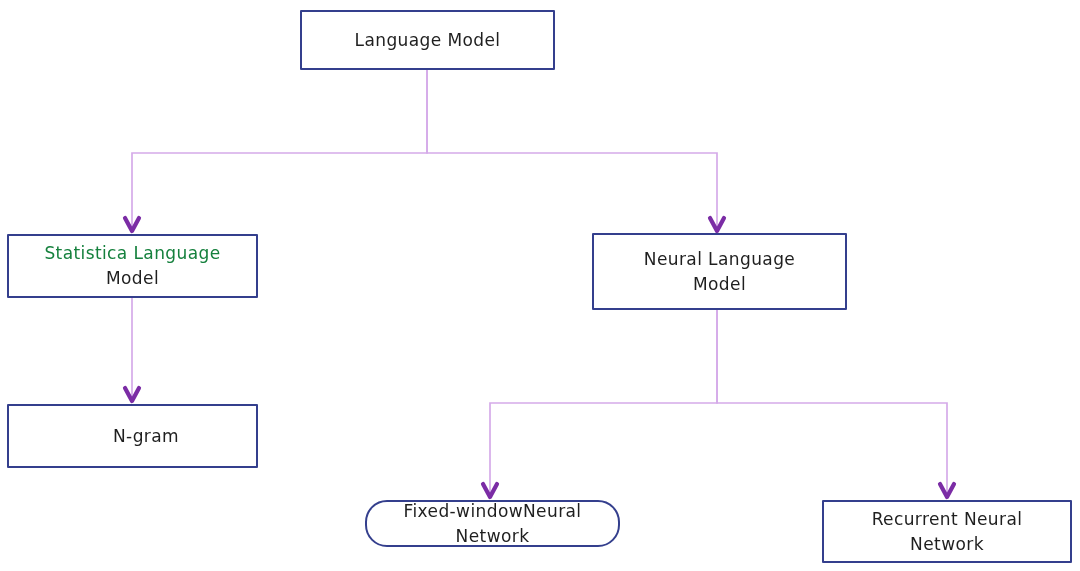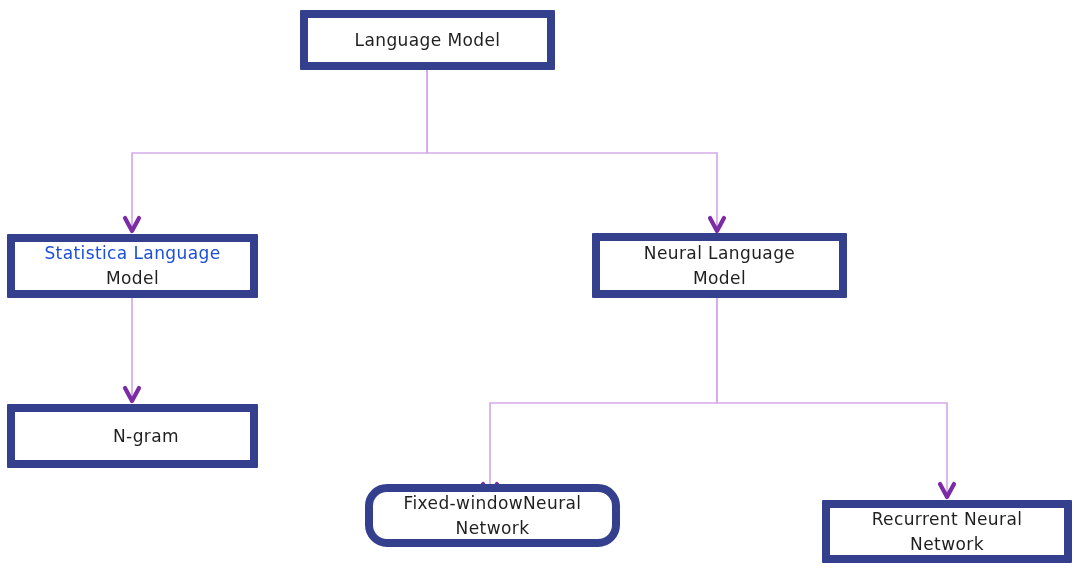--- a/index.html
+++ b/index.html
@@ -19,21 +19,21 @@
     position: absolute;
     left: 0; top: 0;
     width: 1080px;
     height: 571px;
     pointer-events: none;
   }
   .node {
     position: absolute;
     box-sizing: border-box;
     background: #ffffff;
-    border: 8px solid #fca5a5;
+    border: 2px solid #fca5a5;
     border-radius: 1px;
     display: flex;
     flex-direction: column;
     align-items: center;
     justify-content: center;
     text-align: center;
   }
   .node-line {
     font-size: 17px;
     line-height: 25px;
@@ -56,31 +56,31 @@
       <polyline points="717,298 717,403 490,403 490,497" fill="none" stroke="#d5abe9" stroke-width="1.7"></polyline>
       <path d="M 483 484 L 490 497 L 497 484" fill="none" stroke="#7b2ca5" stroke-width="4.2" stroke-linecap="round" stroke-linejoin="round"></path>
       <polyline points="717,298 717,403 947,403 947,497" fill="none" stroke="#d5abe9" stroke-width="1.7"></polyline>
       <path d="M 940 484 L 947 497 L 954 484" fill="none" stroke="#7b2ca5" stroke-width="4.2" stroke-linecap="round" stroke-linejoin="round"></path>
     </svg>
   <div id="node-layer">
       <div class="node" style="left: 300px; top: 10px; width: 255px; height: 60px; border-color: rgb(52, 63, 141); background: rgb(255, 255, 255);">
         <div class="node-line" style="color: rgb(31, 31, 31);">Language Model</div>
       </div>
       <div class="node" style="left: 7px; top: 234px; width: 251px; height: 64px; border-color: rgb(52, 63, 141); background: rgb(255, 255, 255);">
-        <div class="node-line" style="color: #1d4ed8; text-align: center;">Statistica Language</div>
+        <div class="node-line" style="color: #15803d; text-align: center;">Statistica Language</div>
         <div class="node-line" style="color: rgb(31, 31, 31);">Model</div>
       </div>
-      <div class="node" style="left: 592px; top: 233px; width: 255px; height: 65px; border-color: rgb(52, 63, 141); background: rgb(255, 255, 255);">
+      <div class="node" style="left: 592px; top: 233px; width: 255px; height: 77px; border-color: rgb(52, 63, 141); background: rgb(255, 255, 255);">
         <div class="node-line" style="color: rgb(31, 31, 31);">Neural Language</div>
         <div class="node-line" style="color: rgb(31, 31, 31);">Model</div>
       </div>
       <div class="node" style="left: 7px; top: 404px; width: 251px; height: 64px; border-color: rgb(52, 63, 141); background: rgb(255, 255, 255); padding-left: 27px;">
         <div class="node-line" style="color: rgb(31, 31, 31);">N-gram</div>
       </div>
-      <div class="node" style="left: 365px; top: 484px; width: 255px; height: 63px; border-color: rgb(52, 63, 141); background: rgb(255, 255, 255); border-radius: 22px;">
+      <div class="node" style="left: 365px; top: 500px; width: 255px; height: 47px; border-color: rgb(52, 63, 141); background: rgb(255, 255, 255); border-radius: 22px;">
         <div class="node-line" style="color: rgb(31, 31, 31);">Fixed-windowNeural</div>
         <div class="node-line" style="color: rgb(31, 31, 31);">Network</div>
       </div>
       <div class="node" style="left: 822px; top: 500px; width: 250px; height: 63px; border-color: rgb(52, 63, 141); background: rgb(255, 255, 255); justify-content: center;">
         <div class="node-line" style="color: rgb(31, 31, 31);">Recurrent Neural</div>
         <div class="node-line" style="color: rgb(31, 31, 31);">Network</div>
       </div>
     </div>
 </div>
 

